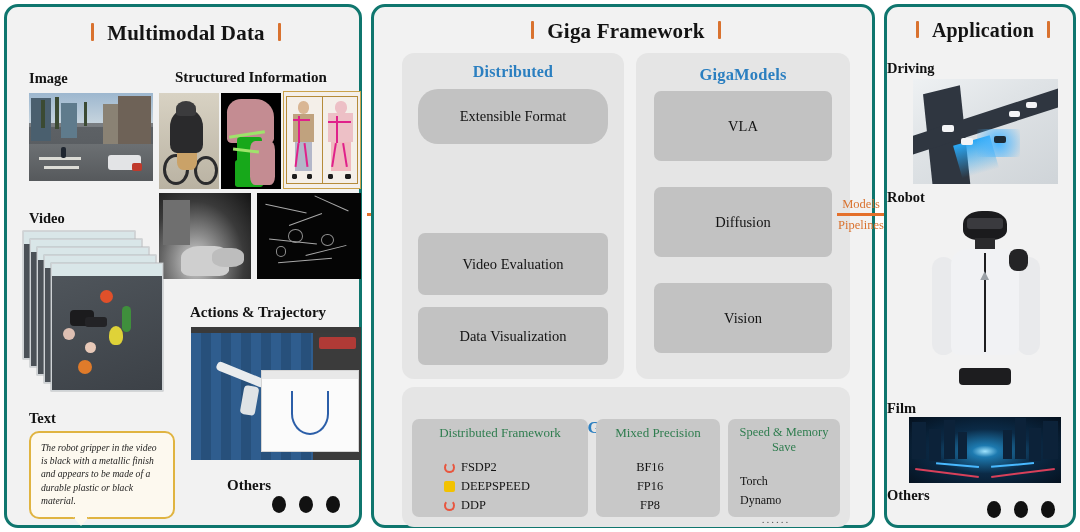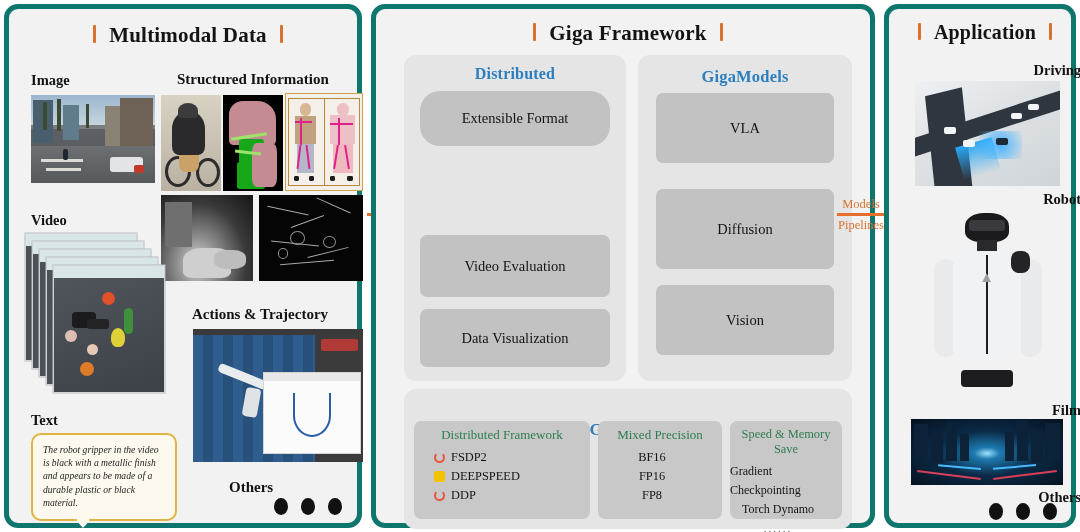--- a/index.html
+++ b/index.html
@@ -9,21 +9,21 @@
     font-family: "Liberation Serif", "DejaVu Serif", serif;
     overflow: hidden;
   }
   #root { position: relative; width: 1080px; height: 532px; }
 
   
   .panel {
     position: absolute;
     background: #f2f2f2;
     border-radius: 14px;
-    border: 5px solid #0f766e;
+    border: 3px solid #0f766e;
   }
   #panel-left   { left: 4px;   top: 4px; width: 358px; height: 524px; }
   #panel-mid    { left: 371px; top: 4px; width: 504px; height: 524px; }
   #panel-right  { left: 884px; top: 4px; width: 192px; height: 524px; }
 
   .panel-title {
     text-align: center;
     font-weight: bold;
     color: #141414;
     letter-spacing: .2px;
@@ -208,36 +208,36 @@
     display:flex; align-items:center; justify-content:center;
     font-size:14.5px; color:#131313;
   }
   
   #ds-0 { left:16px; top:36px; width:190px; height:55px;border-radius:20px; }
   #ds-1 { left:16px; top:104px; width:190px; height:64px; }
   #ds-2 { left:16px; top:180px; width:190px; height:62px; }
   #ds-3 { left:16px; top:254px; width:190px; height:58px; }
   
   #md-0 { left:18px; top:38px; width:178px; height:70px; }
-  #md-1 { left:18px; top:134px; width:178px; height:80px; }
+  #md-1 { left:18px; top:134px; width:178px; height:70px; }
   #md-2 { left:18px; top:230px; width:178px; height:70px; }
 
   
   .train-col {
     position:absolute; top:32px; background:#c8c8c8; border-radius:7px;
   }
   #tc-0 { left:10px;  width:176px; height:98px; }
   #tc-1 { left:194px; width:124px; height:98px; }
   #tc-2 { left:326px; width:112px; height:98px; }
   .train-head {
     text-align:center; color:#2f7d4f; font-size:13px; padding-top:6px; font-weight:normal;
   }
   #tc-0 .train-head { font-size:13px; }
   #tc-2 .train-head { font-size:12.4px; }
-  .train-list { list-style:none; margin:0; padding:5px 16px 0 0; }
+  .train-list { list-style:none; margin:12px; padding:5px 16px 0 0; }
   .train-list li {
     font-size:12.4px; color:#141414; line-height:19px;
     display:flex; align-items:center; justify-content:center; gap:6px;
   }
   #tc-0 .train-list li { justify-content:flex-start; padding-left:20px; }
   #tc-2 .train-list li { font-size:12px; }
   .mini-icon { width:11px; height:11px; border-radius:50%; flex:0 0 auto; }
   .ic-torch { border:2px solid #e8563f; border-top-color:transparent; }
   .ic-ds    { background:#f2c200; border-radius:2px; }
   .ellipsis-dots { letter-spacing:2px; color:#555; font-size:11px; }
@@ -255,21 +255,21 @@
     border-bottom:5.5px solid transparent;
   }
   #arrow-data { left:362px; top:197px; width:44px; }
   #arrow-data .arrow-line { width:34px; }
   #arrow-models { left:832px; top:197px; width:58px; }
   #arrow-models .arrow-line { width:48px; }
 
   
   #title-application { position:absolute; left:0; top:12px; width:192px; font-size:20px; }
   .app-label {
-    position:absolute; width:192px; text-align:right;
+    position:absolute; width:192px; text-align:left;
     font-weight:bold; font-size:14.5px; color:#111;
   }
   #app-lbl-0 { top:53px; }
   #app-lbl-1 { top:182px; }
   #app-lbl-2 { top:393px; }
   #app-lbl-3 { top:480px; }
 
   #app-img-driving { position:absolute; left:26px; top:72px; width:145px; height:105px;
     background: linear-gradient(150deg,#eef1f3 0%,#dfe3e6 40%,#cfd4d8 100%); overflow:hidden; }
   #app-img-driving .rd1 { position:absolute; left:-12%; top:30%; width:130%; height:17%;
@@ -514,23 +514,20 @@
           <li>
               <span>FP8</span>
             </li>
         </ul>
       </div>
 
       <div class="train-col" id="tc-2">
         <div class="train-head">Speed &amp; Memory Save</div>
         <ul class="train-list">
           <li>
-              <span>Gradient Checkpointing</span>
-            </li>
-          <li>
               <span>Torch Dynamo</span>
             </li>
           <li>
               <span class="ellipsis-dots">......</span>
             </li>
         </ul>
       </div>
     </div>
   </section>
 

